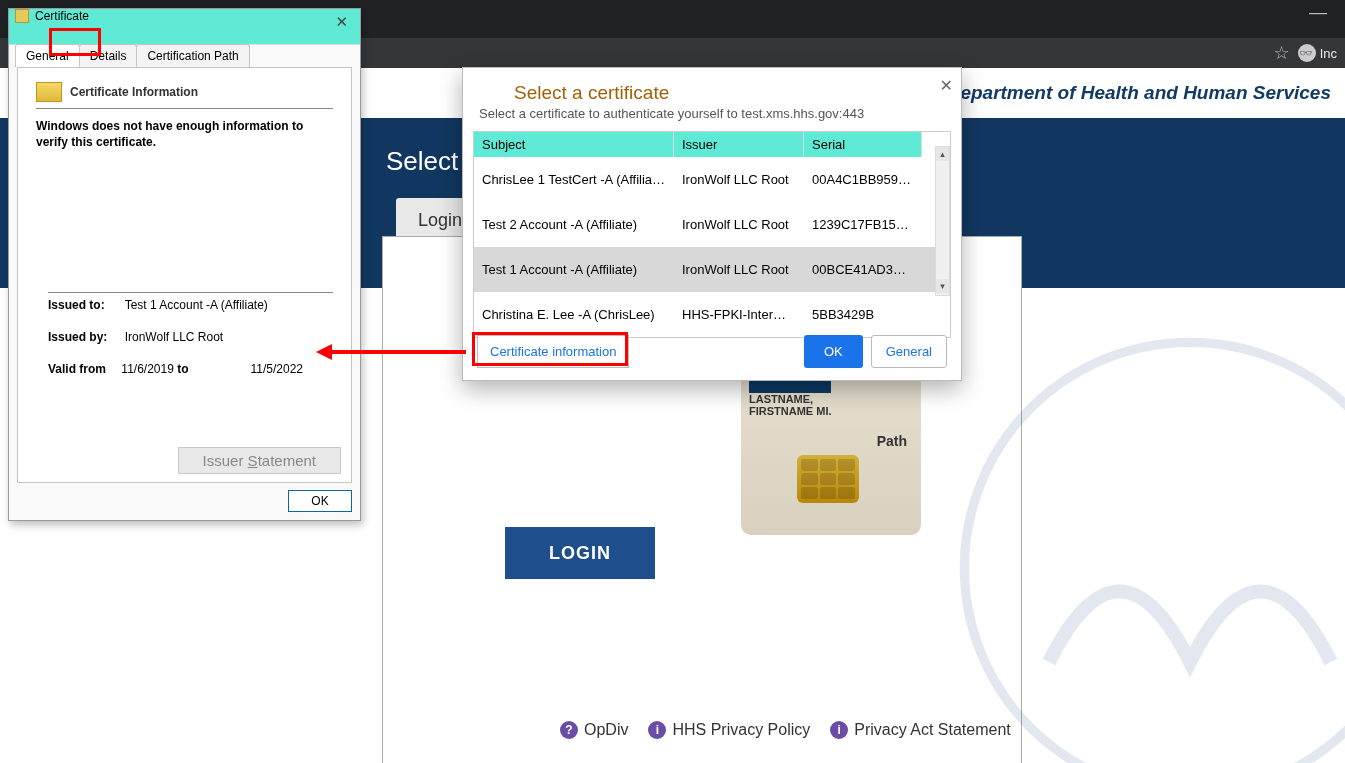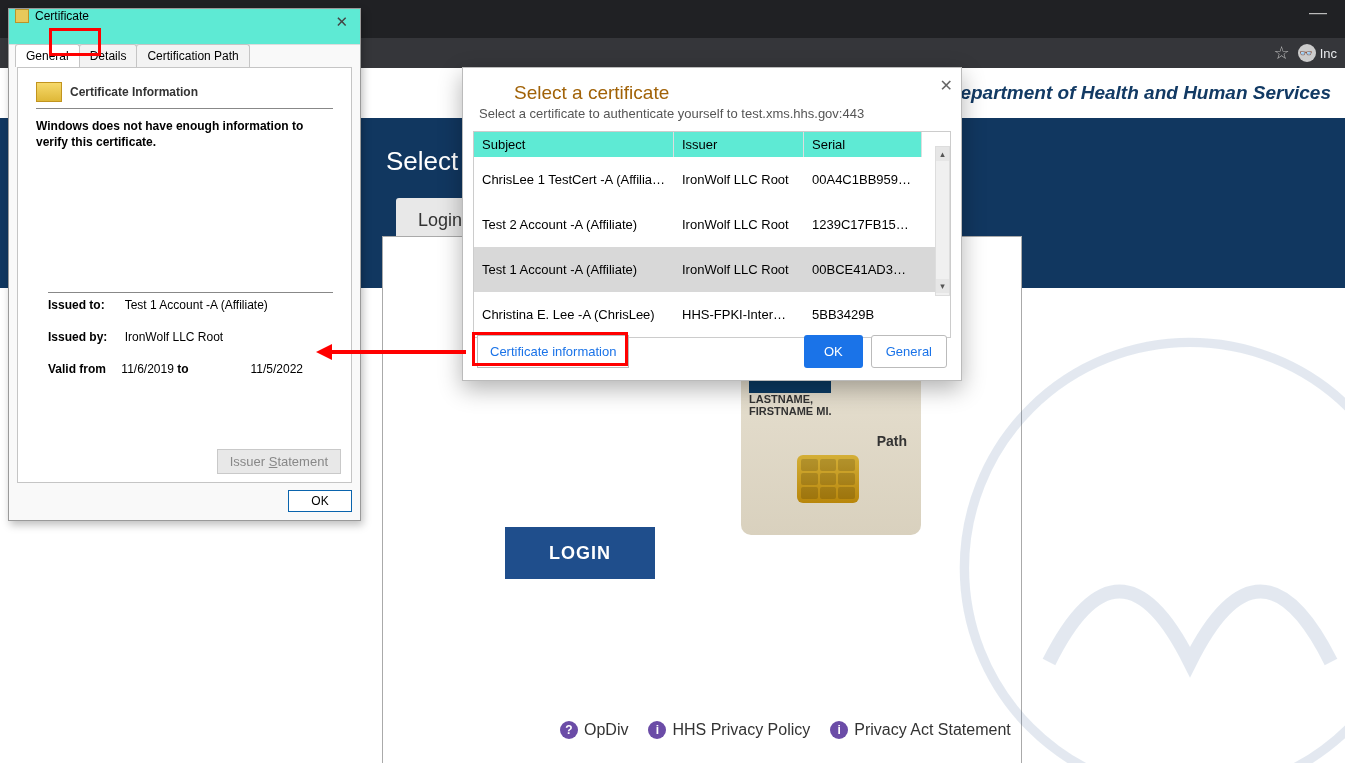--- a/index.html
+++ b/index.html
@@ -78,21 +78,21 @@
 .cd-tab { padding:4px 10px; border:1px solid #c5c5c5; border-bottom:none; background:#f3f3f3; margin-right:-1px; cursor:pointer; border-top-left-radius:3px; border-top-right-radius:3px; }
 .cd-tab.active { background:#fff; position:relative; z-index:2; }
 .cd-pane { margin:0 8px; background:#fff; border:1px solid #c5c5c5; height:416px; position:relative; padding:14px 18px; font-size:12px; }
 .cd-section-title { display:flex; align-items:center; gap:8px; font-weight:bold; color:#333; margin-bottom:6px; }
 .cd-cert-icon { width:26px; height:20px; background:linear-gradient(#f6d96b,#dfb838); border:1px solid #c2941e; position:relative; }
 .cd-hr { border:none; border-top:1px solid #888; margin:4px 0 10px; }
 .cd-warn { font-weight:bold; line-height:1.3; }
 .cd-fields { position:absolute; left:30px; right:18px; top:230px; font-size:12px; }
 .cd-fields div { margin-bottom:18px; }
 .cd-fields b { display:inline-block; width:70px; }
-.cd-issuer-btn { position:absolute; right:10px; bottom:8px; background:#e8e8e8; color:#888; border:1px solid #c9c9c9; padding:4px 12px; font-size:13px; }
+.cd-issuer-btn { position:absolute; right:10px; bottom:8px; background:#e8e8e8; color:#888; border:1px solid #c9c9c9; padding:4px 24px; font-size:15px; }
 .cd-issuer-btn u { text-decoration:underline; }
 .cd-ok { position:absolute; right:8px; bottom:8px; width:64px; height:22px; background:#fff; border:1px solid #0a64ad; font-size:12px; cursor:pointer; }
 .cd-hr2 { position:absolute; left:30px; right:18px; top:218px; border:none; border-top:1px solid #888; }
 
 </style>
 </head>
 <body>
 
 <div class="chrome-top">
   <span class="chrome-min">—</span>

